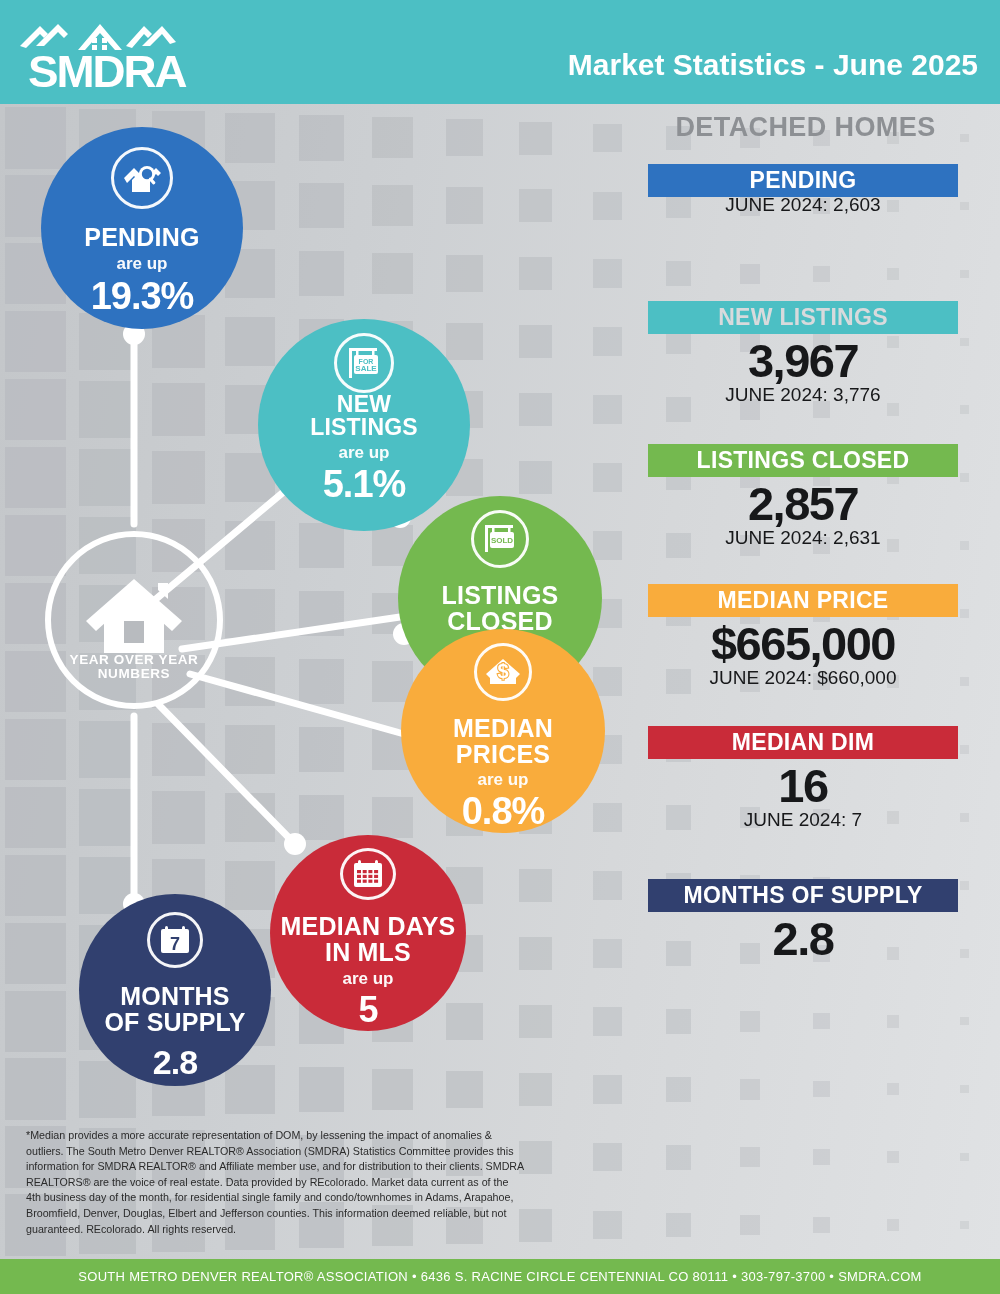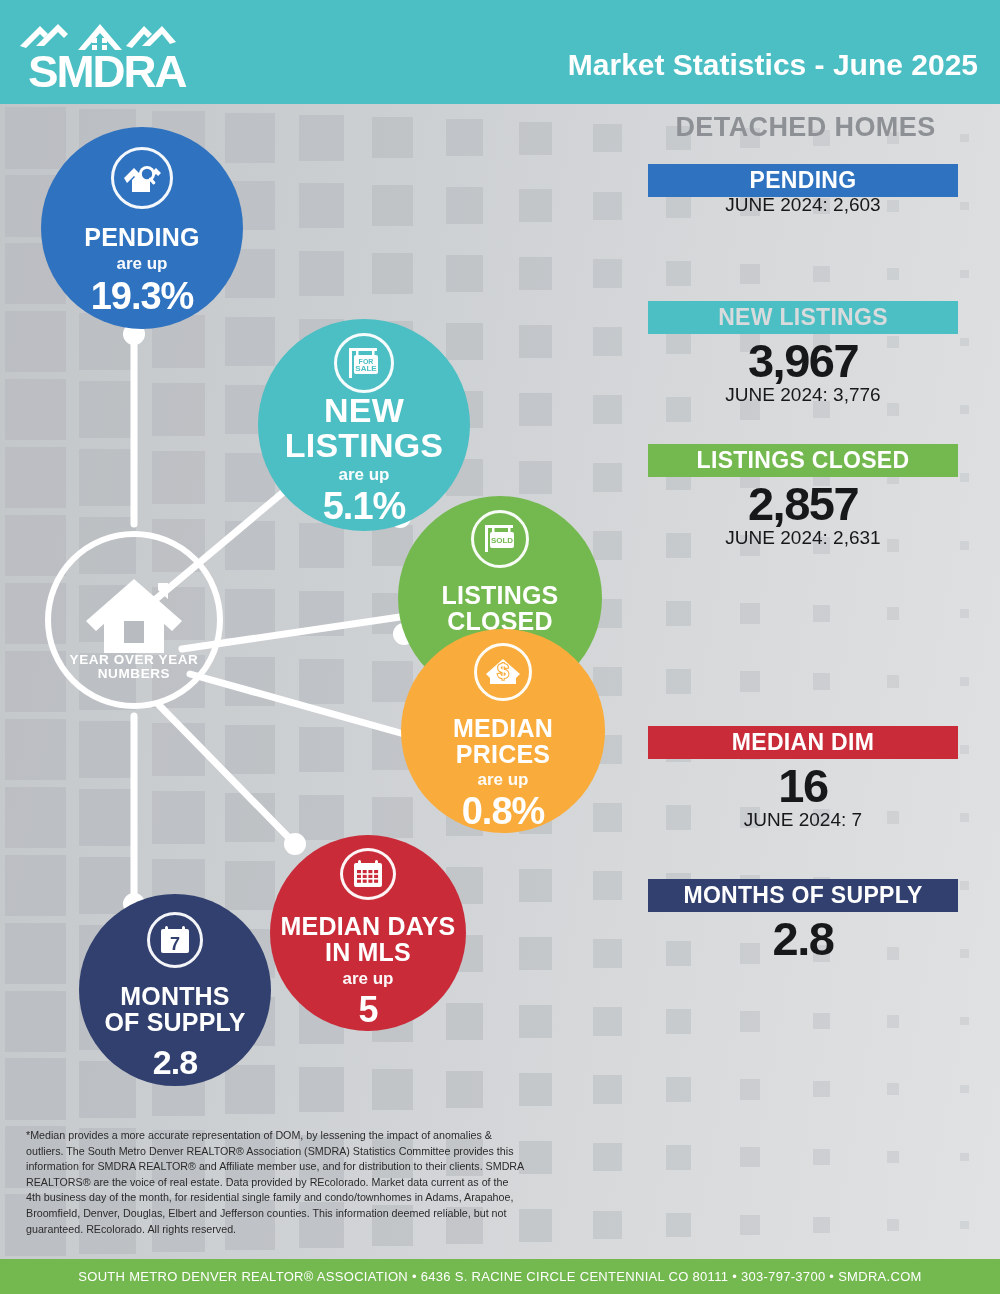--- a/index.html
+++ b/index.html
@@ -443,21 +443,21 @@
         <rect x="3" y="2" width="3" height="30"></rect>
         <rect x="3" y="2" width="28" height="3"></rect>
         <rect x="10" y="5" width="2.5" height="5"></rect>
             <rect x="26" y="5" width="2.5" height="5"></rect>
         <rect x="8" y="9" width="24" height="19" rx="2"></rect>
       </g>
       <text x="20" y="17.5" font-family="Liberation Sans, sans-serif" font-size="7" font-weight="bold" fill="#4cbfc4" text-anchor="middle">FOR</text>
       <text x="20" y="25" font-family="Liberation Sans, sans-serif" font-size="8" font-weight="bold" fill="#4cbfc4" text-anchor="middle">SALE</text>
       </svg>
     </div>
-    <div class="ttl" style="font-size:34px;">
+    <div class="ttl" style="font-size:23px;">
       <span>NEW</span><br><span>LISTINGS</span>
     </div>
     <div class="sub" style="font-size:17px;margin-top:3px;">are up</div>
     <div class="val" style="font-size:38px;margin-top:0px;">5.1%</div>
   </div>
 
   <div class="bub" id="c-closed">
     <div class="ic" style="width:58px;height:58px;margin-top:14px;">
       <svg width="36" height="32" viewBox="0 0 36 32">
           <g fill="#fff">
@@ -554,20 +554,25 @@
     <div class="big">3,967</div>
     <div class="prev">JUNE 2024: 3,776</div>
   </div>
 
   <div class="stat" style="top:340px;">
     <div class="bar" style="background:#74b94f;color:#ffffff;">LISTINGS CLOSED</div>
     <div class="big">2,857</div>
     <div class="prev">JUNE 2024: 2,631</div>
   </div>
 
+  <div class="stat" style="top:480px;">
+    <div class="bar" style="background:#f9ac3c;color:#ffffff;">MEDIAN PRICE</div>
+    <div class="big">$665,000</div>
+    <div class="prev">JUNE 2024: $660,000</div>
+  </div>
 
   <div class="stat" style="top:622px;">
     <div class="bar" style="background:#c92b39;color:#ffffff;">MEDIAN DIM</div>
     <div class="big">16</div>
     <div class="prev">JUNE 2024: 7</div>
   </div>
 
   <div class="stat" style="top:775px;">
     <div class="bar" style="background:#31406f;color:#ffffff;">MONTHS OF SUPPLY</div>
     <div class="big">2.8</div>

